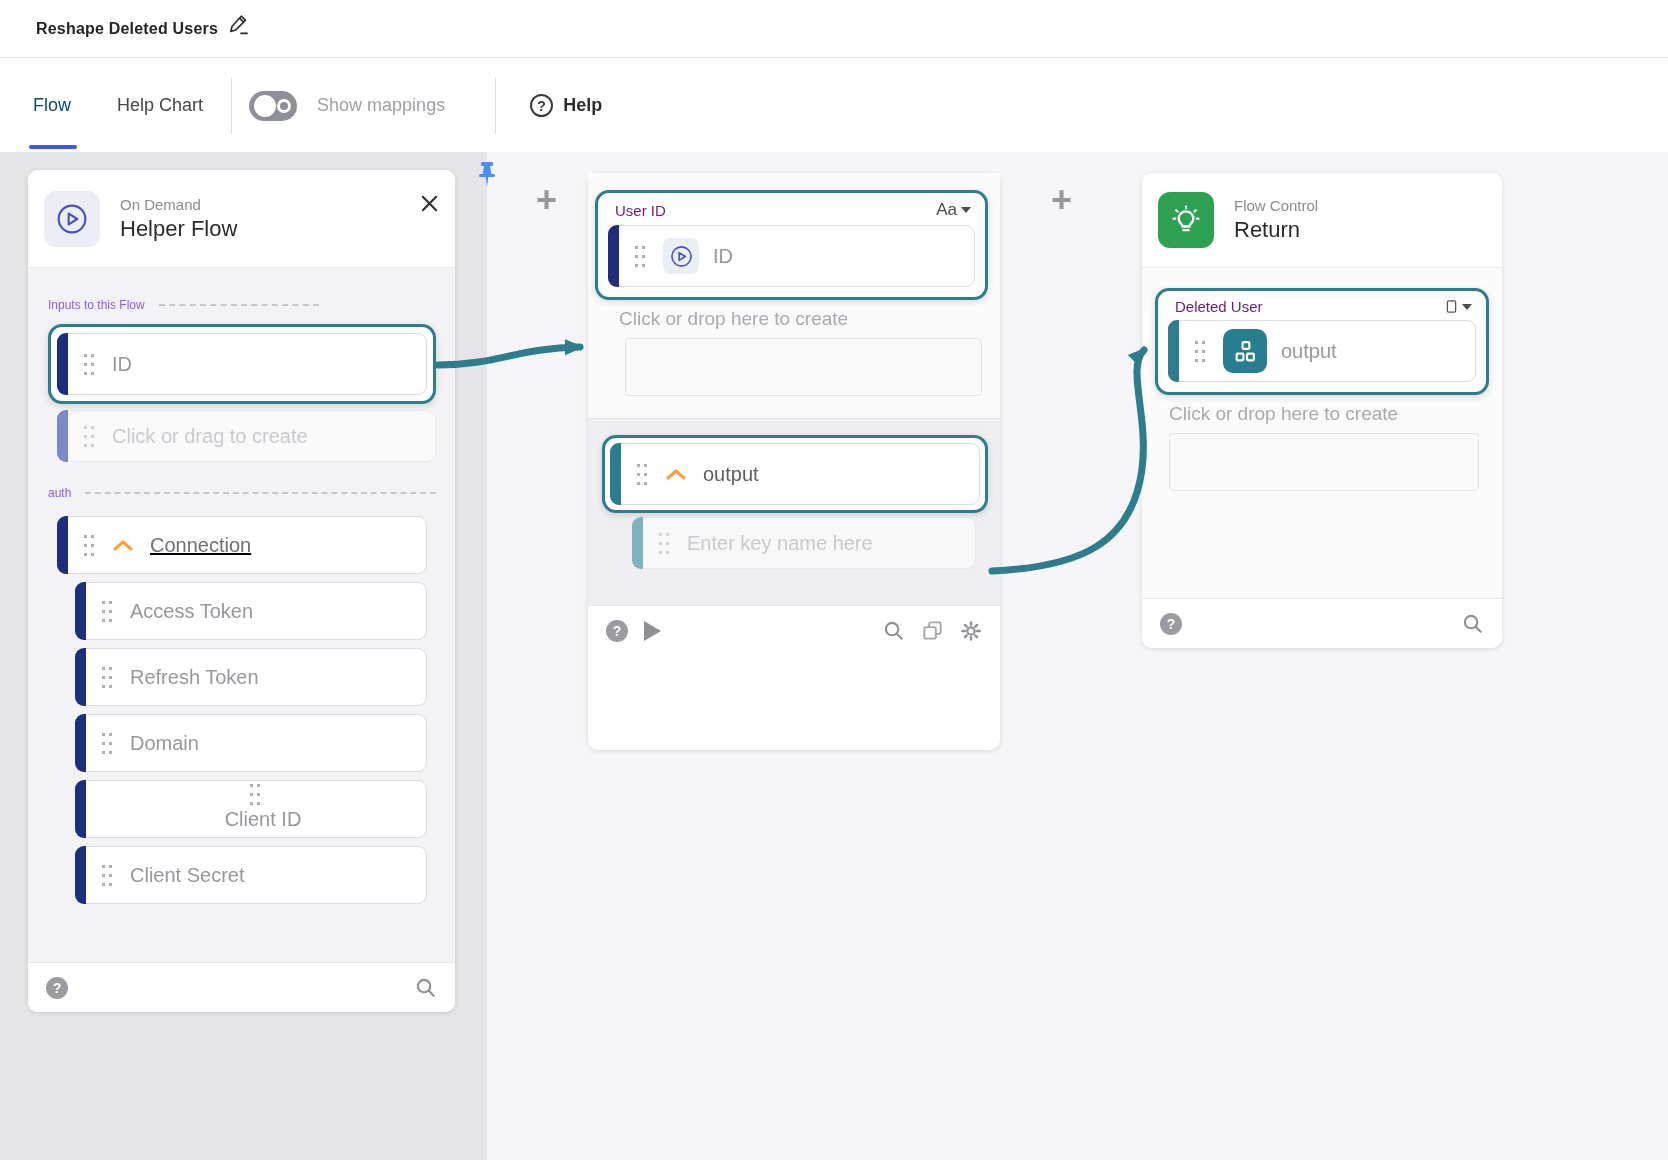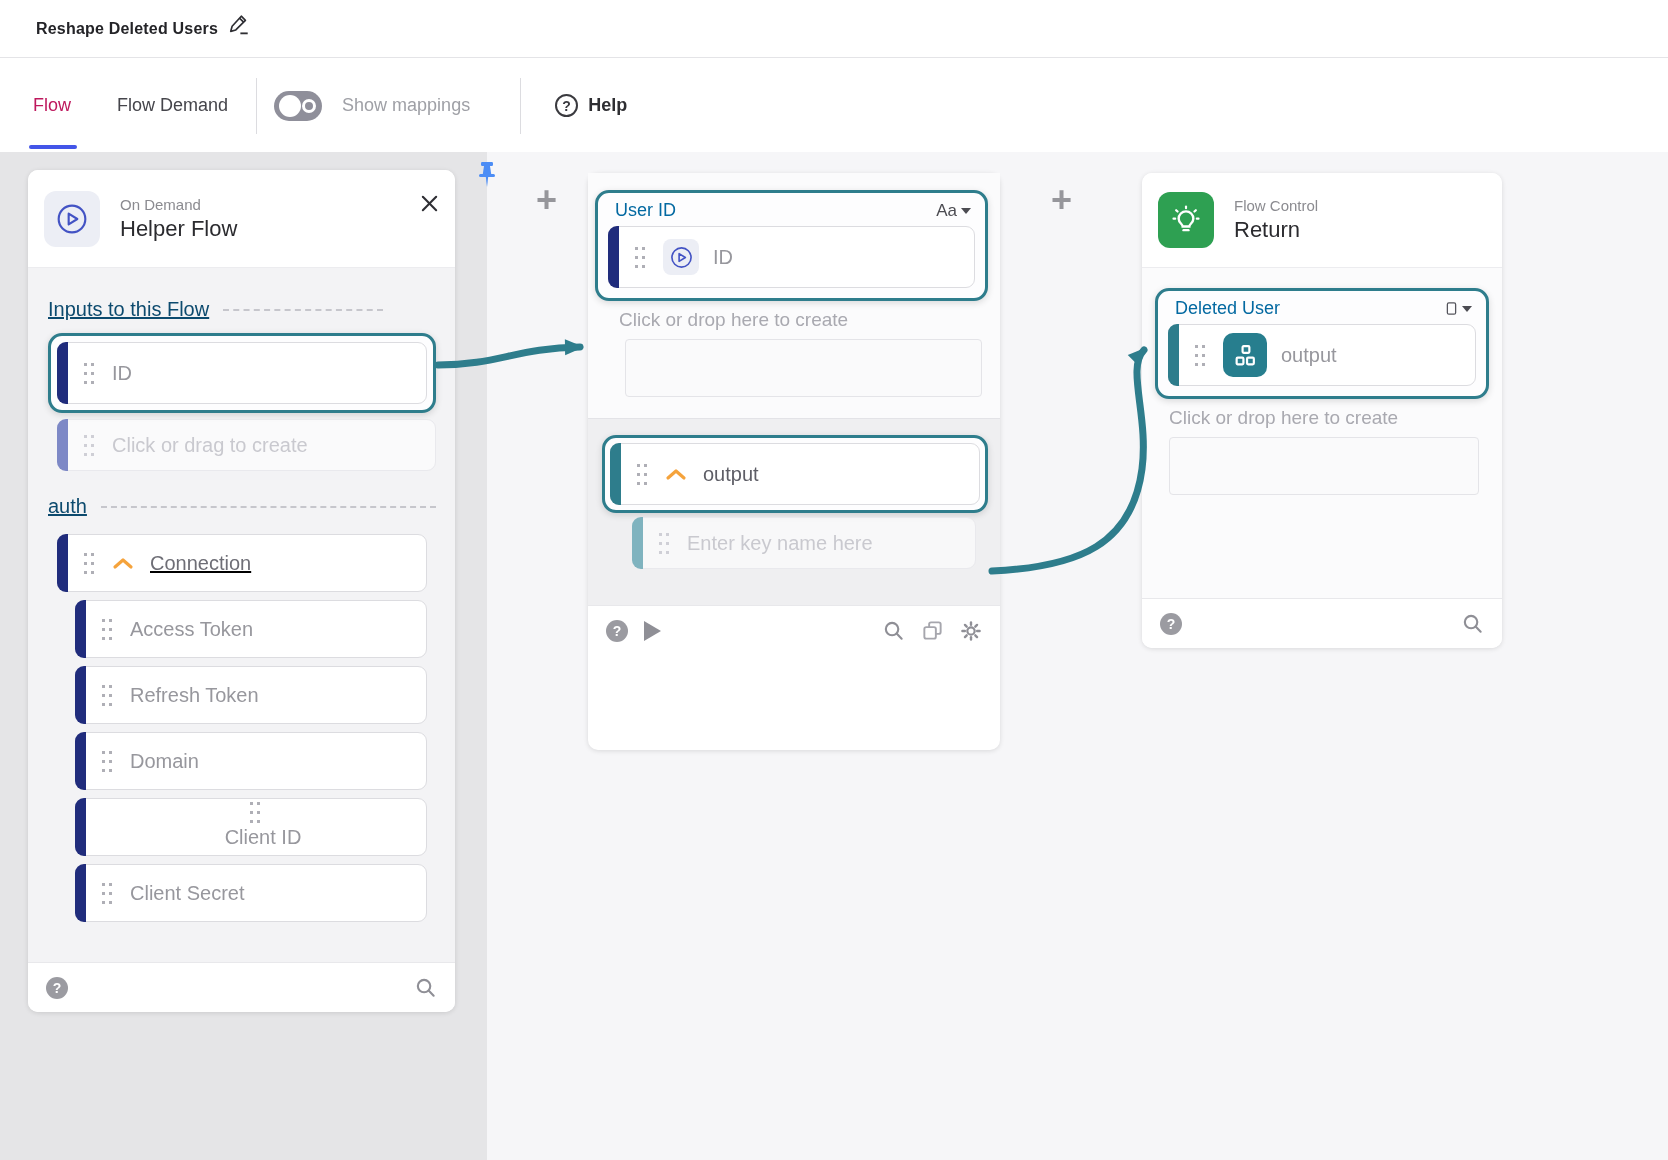--- a/index.html
+++ b/index.html
@@ -9,21 +9,21 @@
   
   .titlebar { position:absolute; left:0; top:0; width:1668px; height:58px; background:#fff;
               border-bottom:1px solid #E4E4E7; display:flex; align-items:center; padding-left:36px; }
   .page-title { font-size:16px; font-weight:700; color:#242428; letter-spacing:.2px; }
   .edit-icon { margin-left:10px; margin-top:-6px; cursor:pointer; }
 
   .tabbar { position:absolute; left:0; top:59px; width:1668px; height:93px; background:#fff;
             display:flex; align-items:center; }
   .tab { font-size:18px; color:#45454B; margin-left:46px; position:relative; height:93px;
          display:flex; align-items:center; cursor:pointer; }
-  .tab:first-child { margin-left:33px; color:#be185d; }
+  .tab:first-child { margin-left:33px; color:#0c4a6e; }
   .tab.active::after { content:""; position:absolute; left:-4px; right:-6px; bottom:3px; height:4px;
                        background:#4355E8; border-radius:2px; }
   .vdiv { width:1px; height:56px; background:#DCDCE0; margin-left:28px; }
   .toggle { width:48px; height:30px; border-radius:15px; background:#8F8F9A; position:relative;
             margin-left:17px; cursor:pointer; flex:none; }
   .toggle .knob { position:absolute; left:5px; top:4px; width:22px; height:22px; border-radius:50%; background:#fff; }
   .toggle .ring { position:absolute; right:6px; top:8px; width:14px; height:14px; border-radius:50%;
                   border:3px solid #fff; }
   .toggle-label { font-size:18px; color:#9FA0A6; margin-left:20px; margin-right:22px; }
   .help-group { display:flex; align-items:center; margin-left:34px; cursor:pointer; }
@@ -72,28 +72,28 @@
   .ftext { font-size:20px; color:#97979D; white-space:nowrap; }
   .ftext.dark { color:#6E6E76; }
   .ftext.mid { color:#5E5E66; }
   .ghost { background:rgba(255,255,255,.55); border-color:#E9E9ED; }
   .gtext { font-size:20px; color:#C9C9CF; white-space:nowrap; }
 
   .mapgroup { border:3px solid #2E7D8C; border-radius:14px; box-shadow:0 2px 7px rgba(0,0,0,.14);
               background:#FDFDFE; }
   .grouplabel-row { display:flex; align-items:center; justify-content:space-between;
                     padding:7px 14px 5px 17px; }
-  .grouplabel { font-size:18px; color:#0369a1; }
+  .grouplabel { font-size:15px; color:#701a75; }
   .aa { font-size:17px; color:#4C4C52; display:flex; align-items:center; gap:4px; cursor:pointer; }
   .caret { width:0; height:0; border-left:5px solid transparent; border-right:5px solid transparent;
            border-top:6px solid #4C4C52; }
   .typesel { display:flex; align-items:center; gap:3px; cursor:pointer; }
 
   .secrow { display:flex; align-items:center; }
-  .seclabel { font-size:20px; color:#0c4a6e; white-space:nowrap;text-decoration:underline; }
+  .seclabel { font-size:12px; color:#8b5cf6; white-space:nowrap; }
   .dashline { flex:1; border-top:2px dashed #C6C6CC; margin-left:14px; height:0; }
 
   .hint { font-size:19px; color:#A9A9B0; }
   .emptybox { background:#FAFAFB; border:1px solid #E4E4E8; border-radius:4px; cursor:pointer; }
 
   .badge { border-radius:8px; display:flex; align-items:center; justify-content:center; flex:none;
            margin-right:14px; }
   .badge.playsm { width:36px; height:36px; background:#ECEEF5; }
   .badge.tealsm { width:44px; height:44px; background:#277E8E; border-radius:10px; }
   .chev { line-height:0; margin-right:16px; flex:none; }
@@ -112,21 +112,21 @@
     <svg viewBox="0 0 24 24" width="22" height="22" fill="none" stroke="#2E2E33" stroke-width="1.8">
       <path d="M14.5 3.5 l4.5 4.5 L8.5 18.5 l-5.5 1.5 L4.5 14.5 z" stroke-linejoin="round"></path>
       <line x1="12.5" y1="5.5" x2="17" y2="10"></line>
       <line x1="13.5" y1="22.2" x2="21.5" y2="22.2" stroke-width="2"></line>
     </svg>
   </span>
 </header>
 
 <nav class="tabbar">
   <div class="tab active">Flow</div>
-  <div class="tab">Flow Demand</div>
+  <div class="tab">Help Chart</div>
   <div class="vdiv"></div>
   <div class="toggle">
     <span class="knob"></span>
     <span class="ring"></span>
   </div>
   <span class="toggle-label">Show mappings</span>
   <div class="vdiv"></div>
   <div class="help-group">
     <span class="q-outline">?</span>
     <span class="help-label">Help</span>

